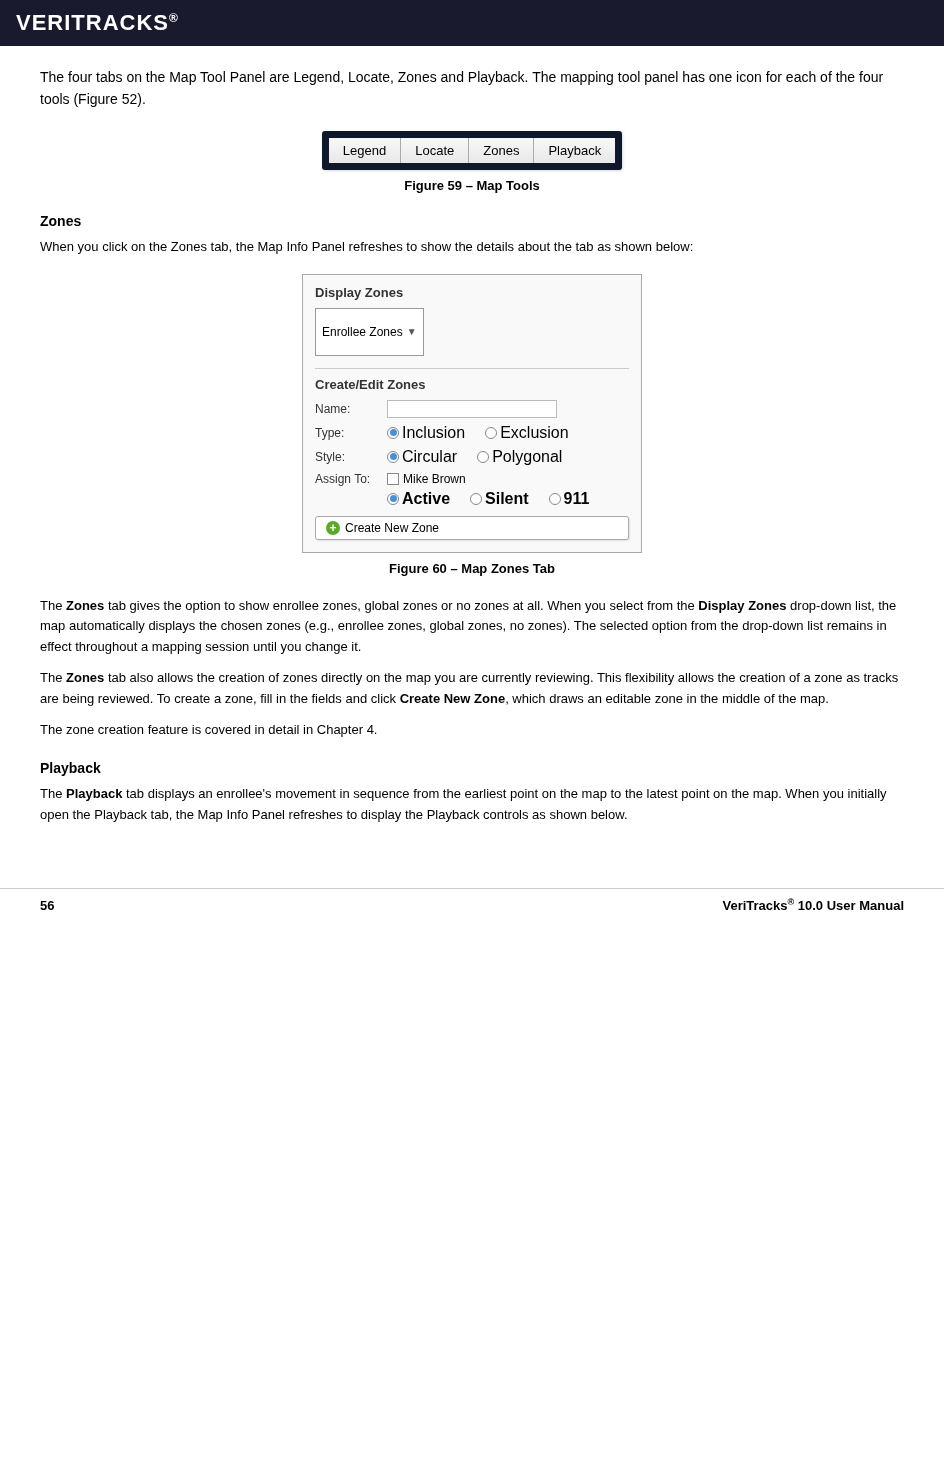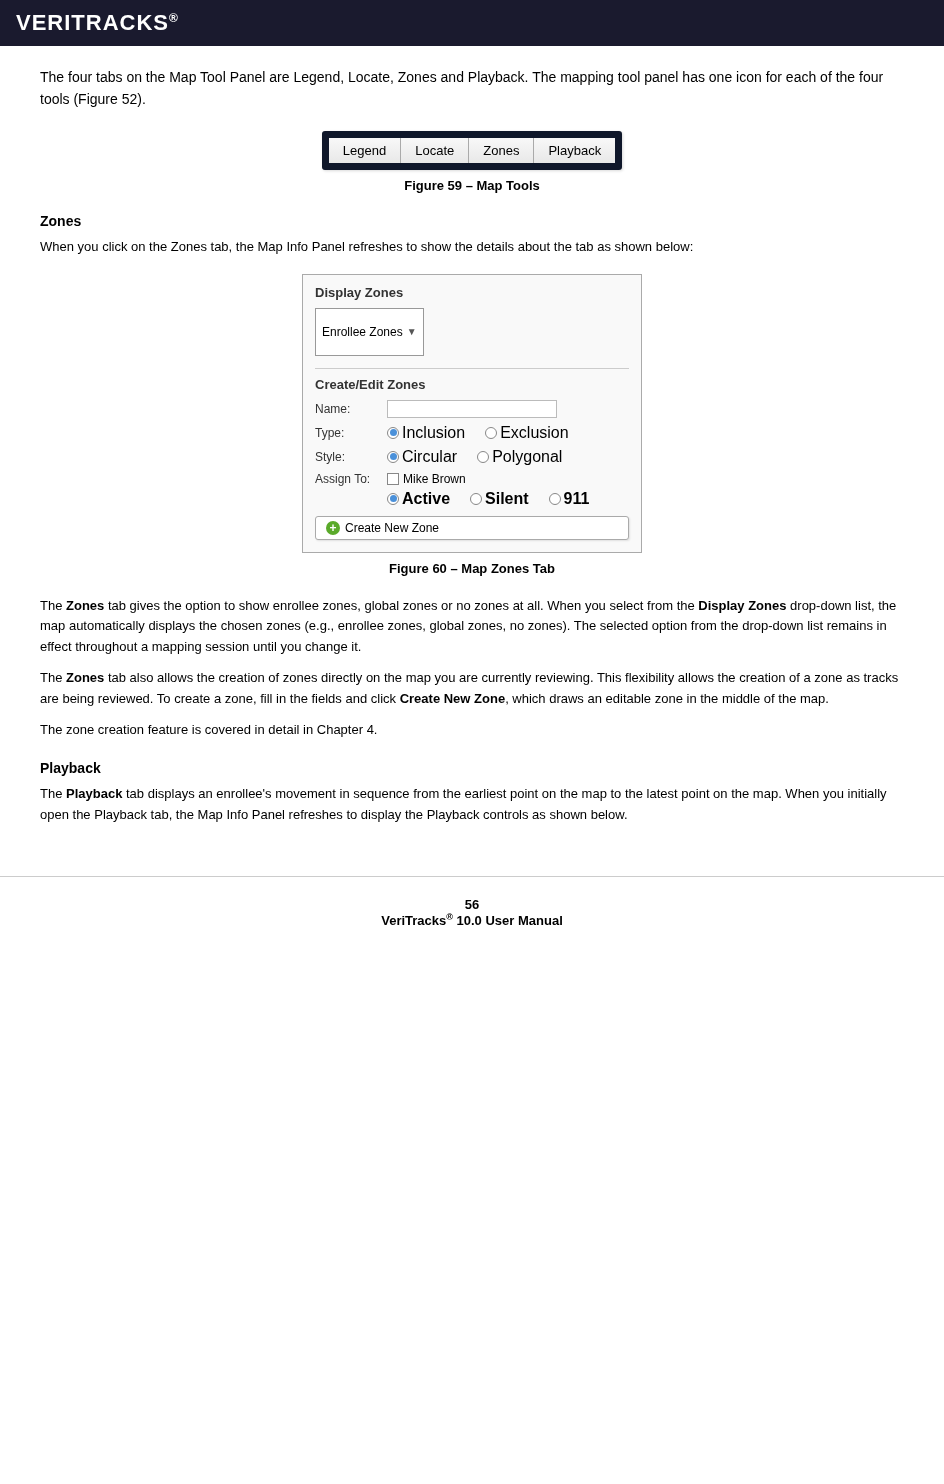--- a/index.html
+++ b/index.html
@@ -237,25 +237,24 @@
       font-size: 12px;
       font-weight: bold;
       line-height: 1;
     }
 
     
     .page-footer {
       display: flex;
       justify-content: space-between;
       align-items: center;
-      padding: 20px 40px;
+      padding: 8px 40px;
       border-top: 1px solid #ccc;
-      margin-top: 20px;
-      font-size: 13px;
-      flex-direction: column;
+      margin-top: 32px;
+      font-size: 13px;
     }
     .page-number {
       font-weight: bold;
     }
     .footer-brand {
       font-size: 13px;
       font-weight: bold;
     }
     .footer-brand sup {
       font-size: 9px;

